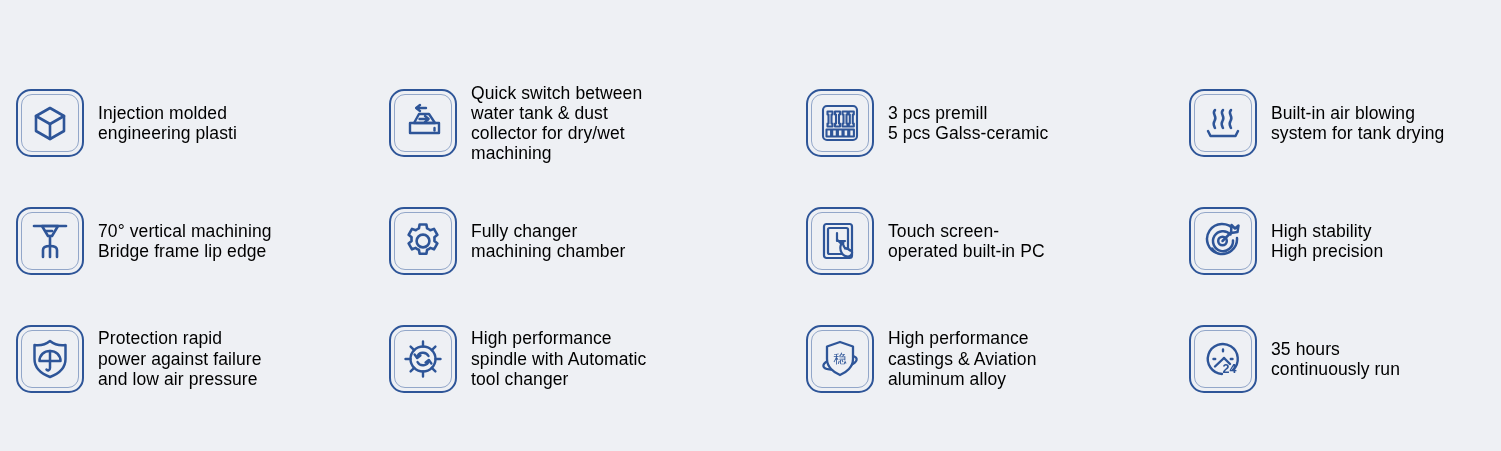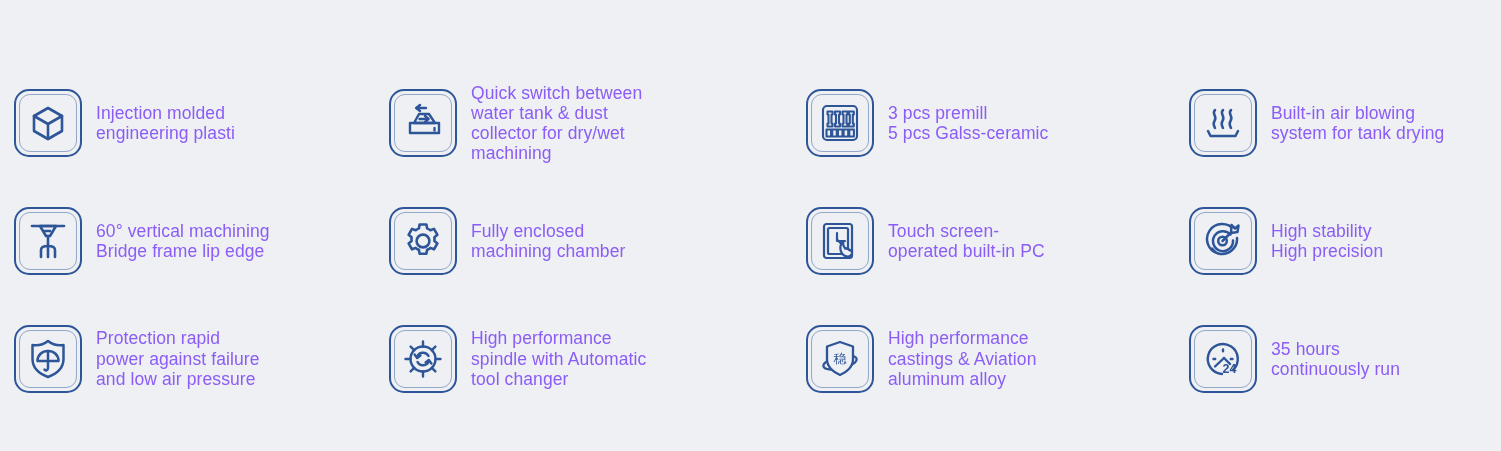--- a/index.html
+++ b/index.html
@@ -19,21 +19,21 @@
     padding:0;
   }
   .spacer{grid-column:1 / span 4;}
   .cell{
     display:flex;
     align-items:center;
     gap:14px;
     padding-left:4px;
     box-sizing:border-box;
   }
-  .cell.c1{padding-left:14px;}
+  .cell.c1{padding-left:6px;margin-left:10px;}
   .cell.c2{padding-left:4px;}
   .cell.c3{padding-left:11px;}
   .cell.c4{padding-left:4px;}
 
   .tile{
     flex:0 0 auto;
     width:68px;height:68px;
     border:2.5px solid #2e5598;
     border-radius:15px;
     background:#eef0f4;
@@ -45,21 +45,21 @@
     content:"";
     position:absolute;
     left:3px;top:3px;right:3px;bottom:3px;
     border:1.2px solid #93a7c9;
     border-radius:11px;
     pointer-events:none;
   }
   .tile svg{display:block;position:relative;z-index:1;}
 
   .label{
-    color:#8b5cf6;
+    color:#000000;
     font-size:17.5px;
     line-height:20.5px;
     letter-spacing:0.1px;
     white-space:pre-line;
   }
   .label.tight{line-height:20.2px;}
 </style>
 </head>
 <body>
 
@@ -133,32 +133,32 @@
     <div class="tile">
       <svg width="44" height="44" viewBox="0 0 44 44" fill="none" stroke="#2e5598" stroke-width="2.6" stroke-linejoin="round" stroke-linecap="round">
         <path d="M6 7 L38 7"></path>
         <path d="M14 7 L30 7 L24 17 L20 17 Z"></path>
         <path d="M18 12 L24 12"></path>
         <path d="M22 17 L22 27"></path>
         <path d="M15 38 L15 31 C15 28 18.5 27 22 27 C25.5 27 29 28 29 31 L29 38"></path>
         <path d="M22 27 L22 38"></path>
       </svg>
     </div>
-    <div class="label">60° vertical machining
+    <div class="label">70° vertical machining
 Bridge frame lip edge</div>
   </div>
 
   <div class="cell c2">
     <div class="tile">
       <svg width="42" height="42" viewBox="0 0 42 42" fill="none" stroke="#2e5598" stroke-width="2.6" stroke-linejoin="round" stroke-linecap="round">
         <path d="M17.6 4.5 h6.8 l0.7 3.9 a13 13 0 0 1 3.2 1.9 l3.7-1.4 3.4 5.9 -3 2.5 a13 13 0 0 1 0 3.6 l3 2.5 -3.4 5.9 -3.7-1.4 a13 13 0 0 1 -3.2 1.9 l-0.7 3.9 h-6.8 l-0.7-3.9 a13 13 0 0 1 -3.2-1.9 l-3.7 1.4 -3.4-5.9 3-2.5 a13 13 0 0 1 0-3.6 l-3-2.5 3.4-5.9 3.7 1.4 a13 13 0 0 1 3.2-1.9 Z"></path>
         <circle cx="21" cy="21" r="6.4"></circle>
       </svg>
     </div>
-    <div class="label">Fully enclosed
+    <div class="label">Fully changer
 machining chamber</div>
   </div>
 
   <div class="cell c3">
     <div class="tile">
       <svg width="44" height="44" viewBox="0 0 44 44" fill="none" stroke="#2e5598" stroke-width="2.2" stroke-linejoin="round" stroke-linecap="round">
         <rect x="6" y="5" width="28" height="34" rx="2.5"></rect>
         <rect x="10" y="9" width="20" height="26" rx="1.5"></rect>
         <path d="M19 14 L19 22 L27 22"></path>
         <path d="M19.5 21 L26 27.5"></path>

